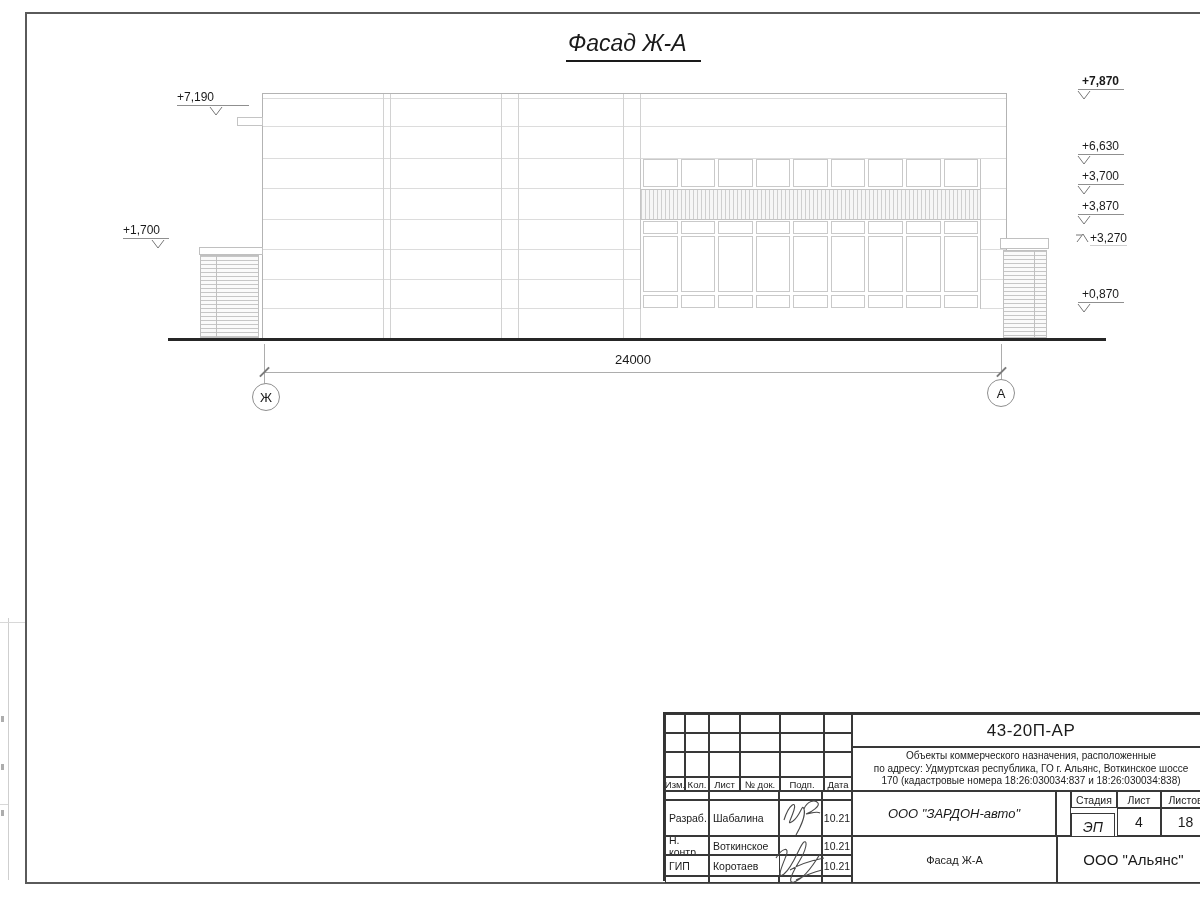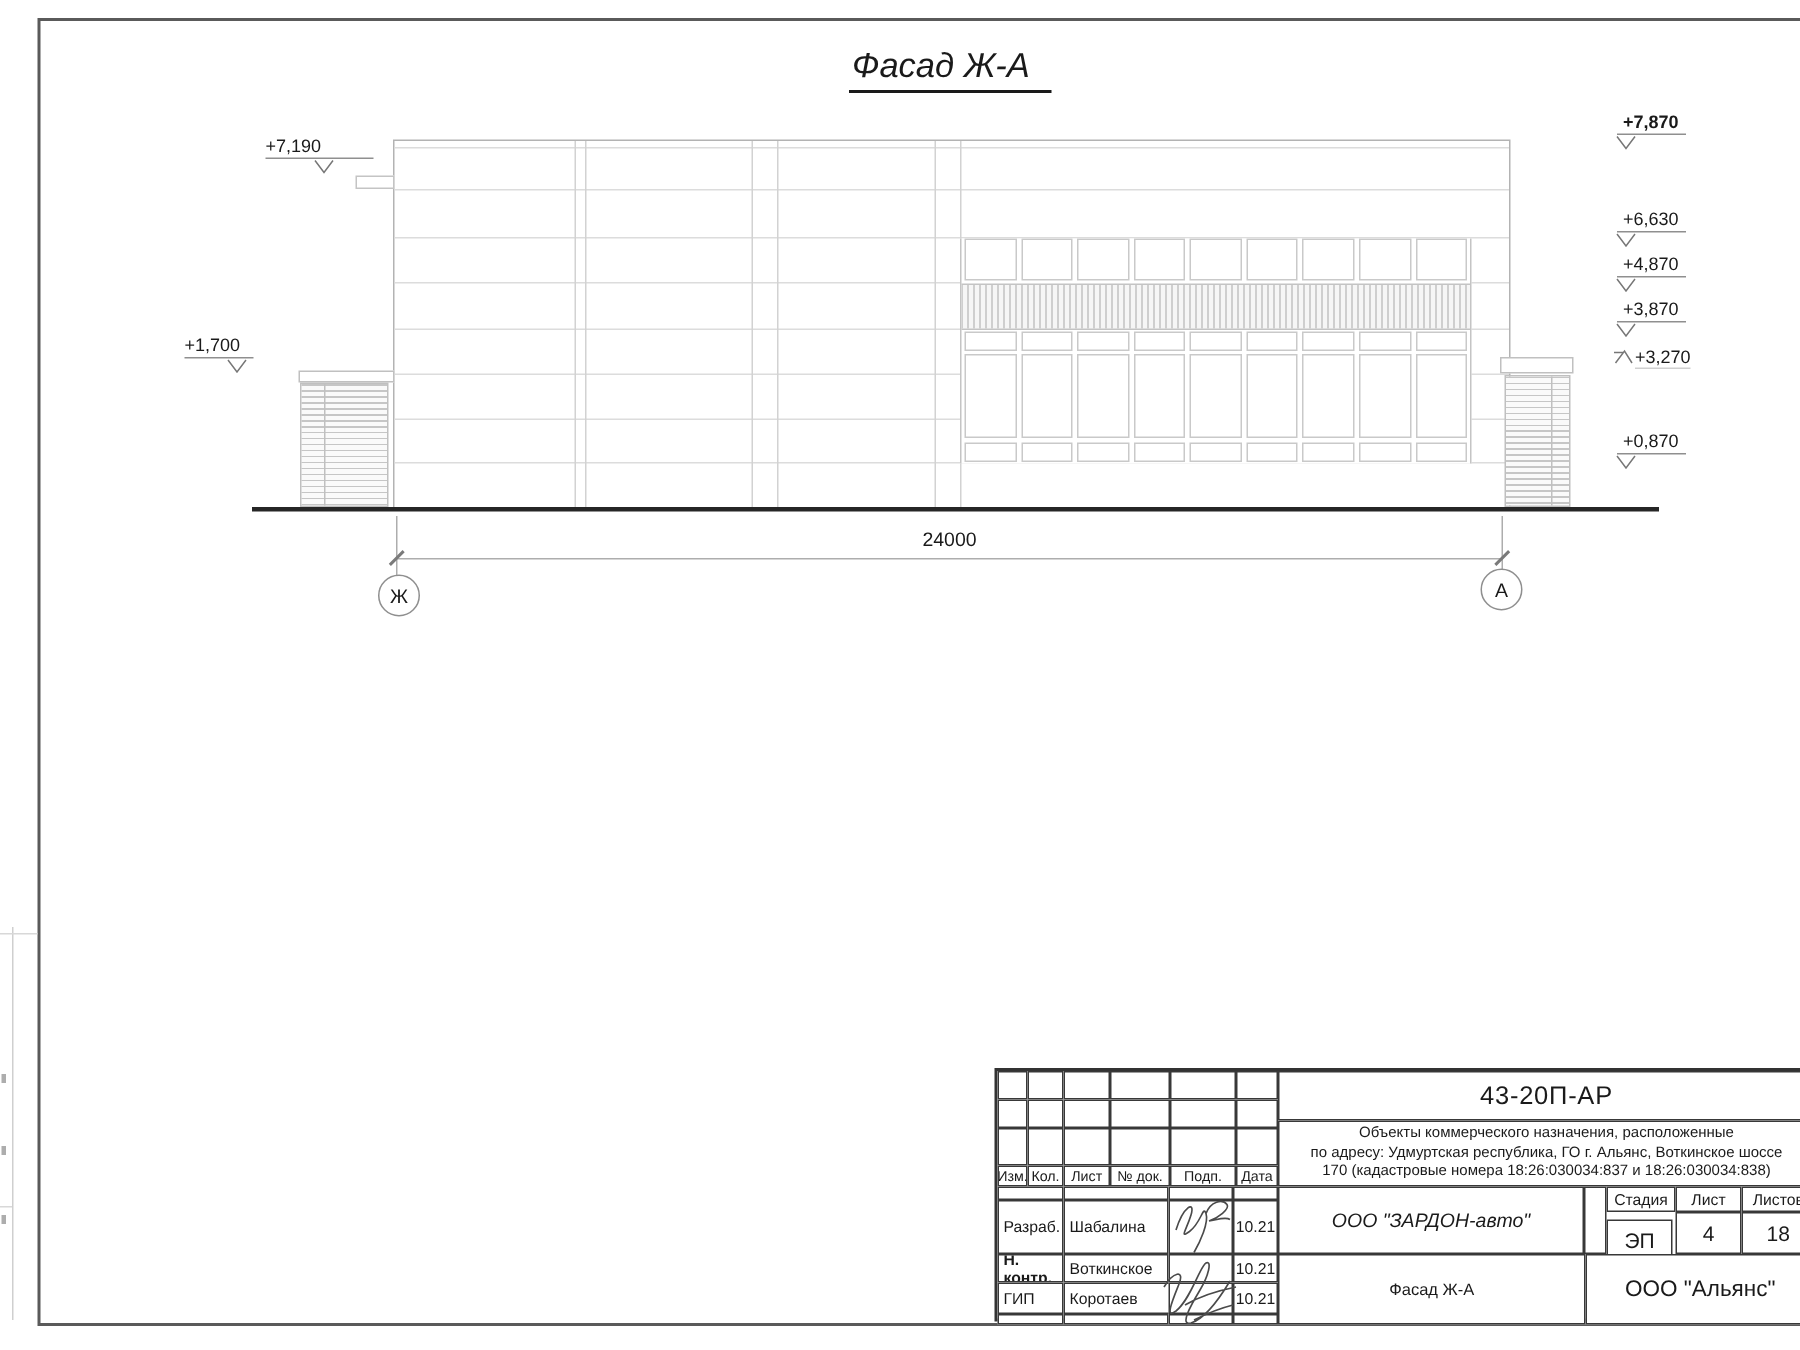--- a/index.html
+++ b/index.html
@@ -150,21 +150,21 @@
       <path d="M1,1 L7,9 L13,1" fill="none" stroke="#777" stroke-width="1"></path>
     </svg>
 </div>
 <div class="lvl" style="left:1078px;top:139px;width:46px;">
   <div class="lvl-t" style="padding-left:4px;">+6,630</div>
   <svg width="14" height="10" style="position:absolute;left:-1px;top:16px;">
       <path d="M1,1 L7,9 L13,1" fill="none" stroke="#777" stroke-width="1"></path>
     </svg>
 </div>
 <div class="lvl" style="left:1078px;top:169px;width:46px;">
-  <div class="lvl-t" style="padding-left:4px;">+4,870</div>
+  <div class="lvl-t" style="padding-left:4px;">+3,700</div>
   <svg width="14" height="10" style="position:absolute;left:-1px;top:16px;">
       <path d="M1,1 L7,9 L13,1" fill="none" stroke="#777" stroke-width="1"></path>
     </svg>
 </div>
 <div class="lvl" style="left:1078px;top:199px;width:46px;">
   <div class="lvl-t" style="padding-left:4px;">+3,870</div>
   <svg width="14" height="10" style="position:absolute;left:-1px;top:16px;">
       <path d="M1,1 L7,9 L13,1" fill="none" stroke="#777" stroke-width="1"></path>
     </svg>
 </div>
@@ -226,21 +226,21 @@
   <div class="c" style="left:0;top:77px;width:44px;height:9px;"></div>
   <div class="c" style="left:44px;top:77px;width:70px;height:9px;"></div>
   <div class="c" style="left:114px;top:77px;width:43px;height:9px;"></div>
   <div class="c" style="left:157px;top:77px;width:30px;height:9px;"></div>
 
   <div class="c f105 lft" style="left:0;top:86px;width:44px;height:36px;">Разраб.</div>
   <div class="c f105 lft" style="left:44px;top:86px;width:70px;height:36px;">Шабалина</div>
   <div class="c" style="left:114px;top:86px;width:43px;height:36px;"></div>
   <div class="c f105" style="left:157px;top:86px;width:30px;height:36px;">10.21</div>
 
-  <div class="c f105 lft" style="left:0;top:122px;width:44px;height:19px;font-weight:bold;">Н. контр.</div>
+  <div class="c f105 lft" style="left:0;top:122px;width:44px;height:19px;">Н. контр.</div>
   <div class="c f105 lft" style="left:44px;top:122px;width:70px;height:19px;">Воткинское</div>
   <div class="c" style="left:114px;top:122px;width:43px;height:19px;"></div>
   <div class="c f105" style="left:157px;top:122px;width:30px;height:19px;">10.21</div>
 
   <div class="c f105 lft" style="left:0;top:141px;width:44px;height:21px;">ГИП</div>
   <div class="c f105 lft" style="left:44px;top:141px;width:89px;height:21px;">Коротаев</div>
   <div class="c" style="left:114px;top:141px;width:43px;height:21px;"></div>
   <div class="c f105" style="left:157px;top:141px;width:30px;height:21px;">10.21</div>
 
   <div class="c" style="left:0;top:162px;width:44px;height:7px;"></div>
@@ -252,21 +252,21 @@
   <div class="c desc" style="left:187px;top:33px;width:358px;height:44px;">
     <div>Объекты коммерческого назначения, расположенные</div>
     <div>по адресу: Удмуртская республика, ГО г. Альянс, Воткинское шоссе</div>
     <div>170 (кадастровые номера 18:26:030034:837 и 18:26:030034:838)</div>
   </div>
   <div class="c f13i" style="left:187px;top:77px;width:204px;height:45px;">ООО "ЗАРДОН-авто"</div>
   <div class="c" style="left:391px;top:77px;width:15px;height:45px;"></div>
   <div class="c f105" style="left:406px;top:77px;width:46px;height:17px;">Стадия</div>
   <div class="c f105" style="left:452px;top:77px;width:44px;height:17px;">Лист</div>
   <div class="c f105" style="left:496px;top:77px;width:49px;height:17px;">Листов</div>
-  <div class="c f14" style="left:406px;top:99px;width:44px;height:28px;">ЭП</div>
+  <div class="c f14" style="left:406px;top:99px;width:44px;height:28px;font-style:italic;">ЭП</div>
   <div class="c f14" style="left:452px;top:94px;width:44px;height:28px;">4</div>
   <div class="c f14" style="left:496px;top:94px;width:49px;height:28px;">18</div>
   <div class="c f11" style="left:187px;top:122px;width:205px;height:47px;">Фасад Ж-А</div>
   <div class="c f15" style="left:392px;top:122px;width:153px;height:47px;">ООО "Альянс"</div>
 </div>
 
 <svg class="abs" width="44" height="44" viewBox="0 0 44 44" style="left:779px;top:794px;">
   <path d="M5,26 C10,10 18,6 15,16 C12,26 7,32 14,27 C22,21 23,9 25,15 C27,21 21,34 17,41 M25,15 C28,7 36,5 39,9 C41,12 33,18 27,20 C33,19 38,17 41,19" fill="none" stroke="#4a4a4a" stroke-width="1.1"></path>
 </svg>
 <svg class="abs" width="58" height="52" viewBox="0 0 58 52" style="left:770px;top:836px;">

